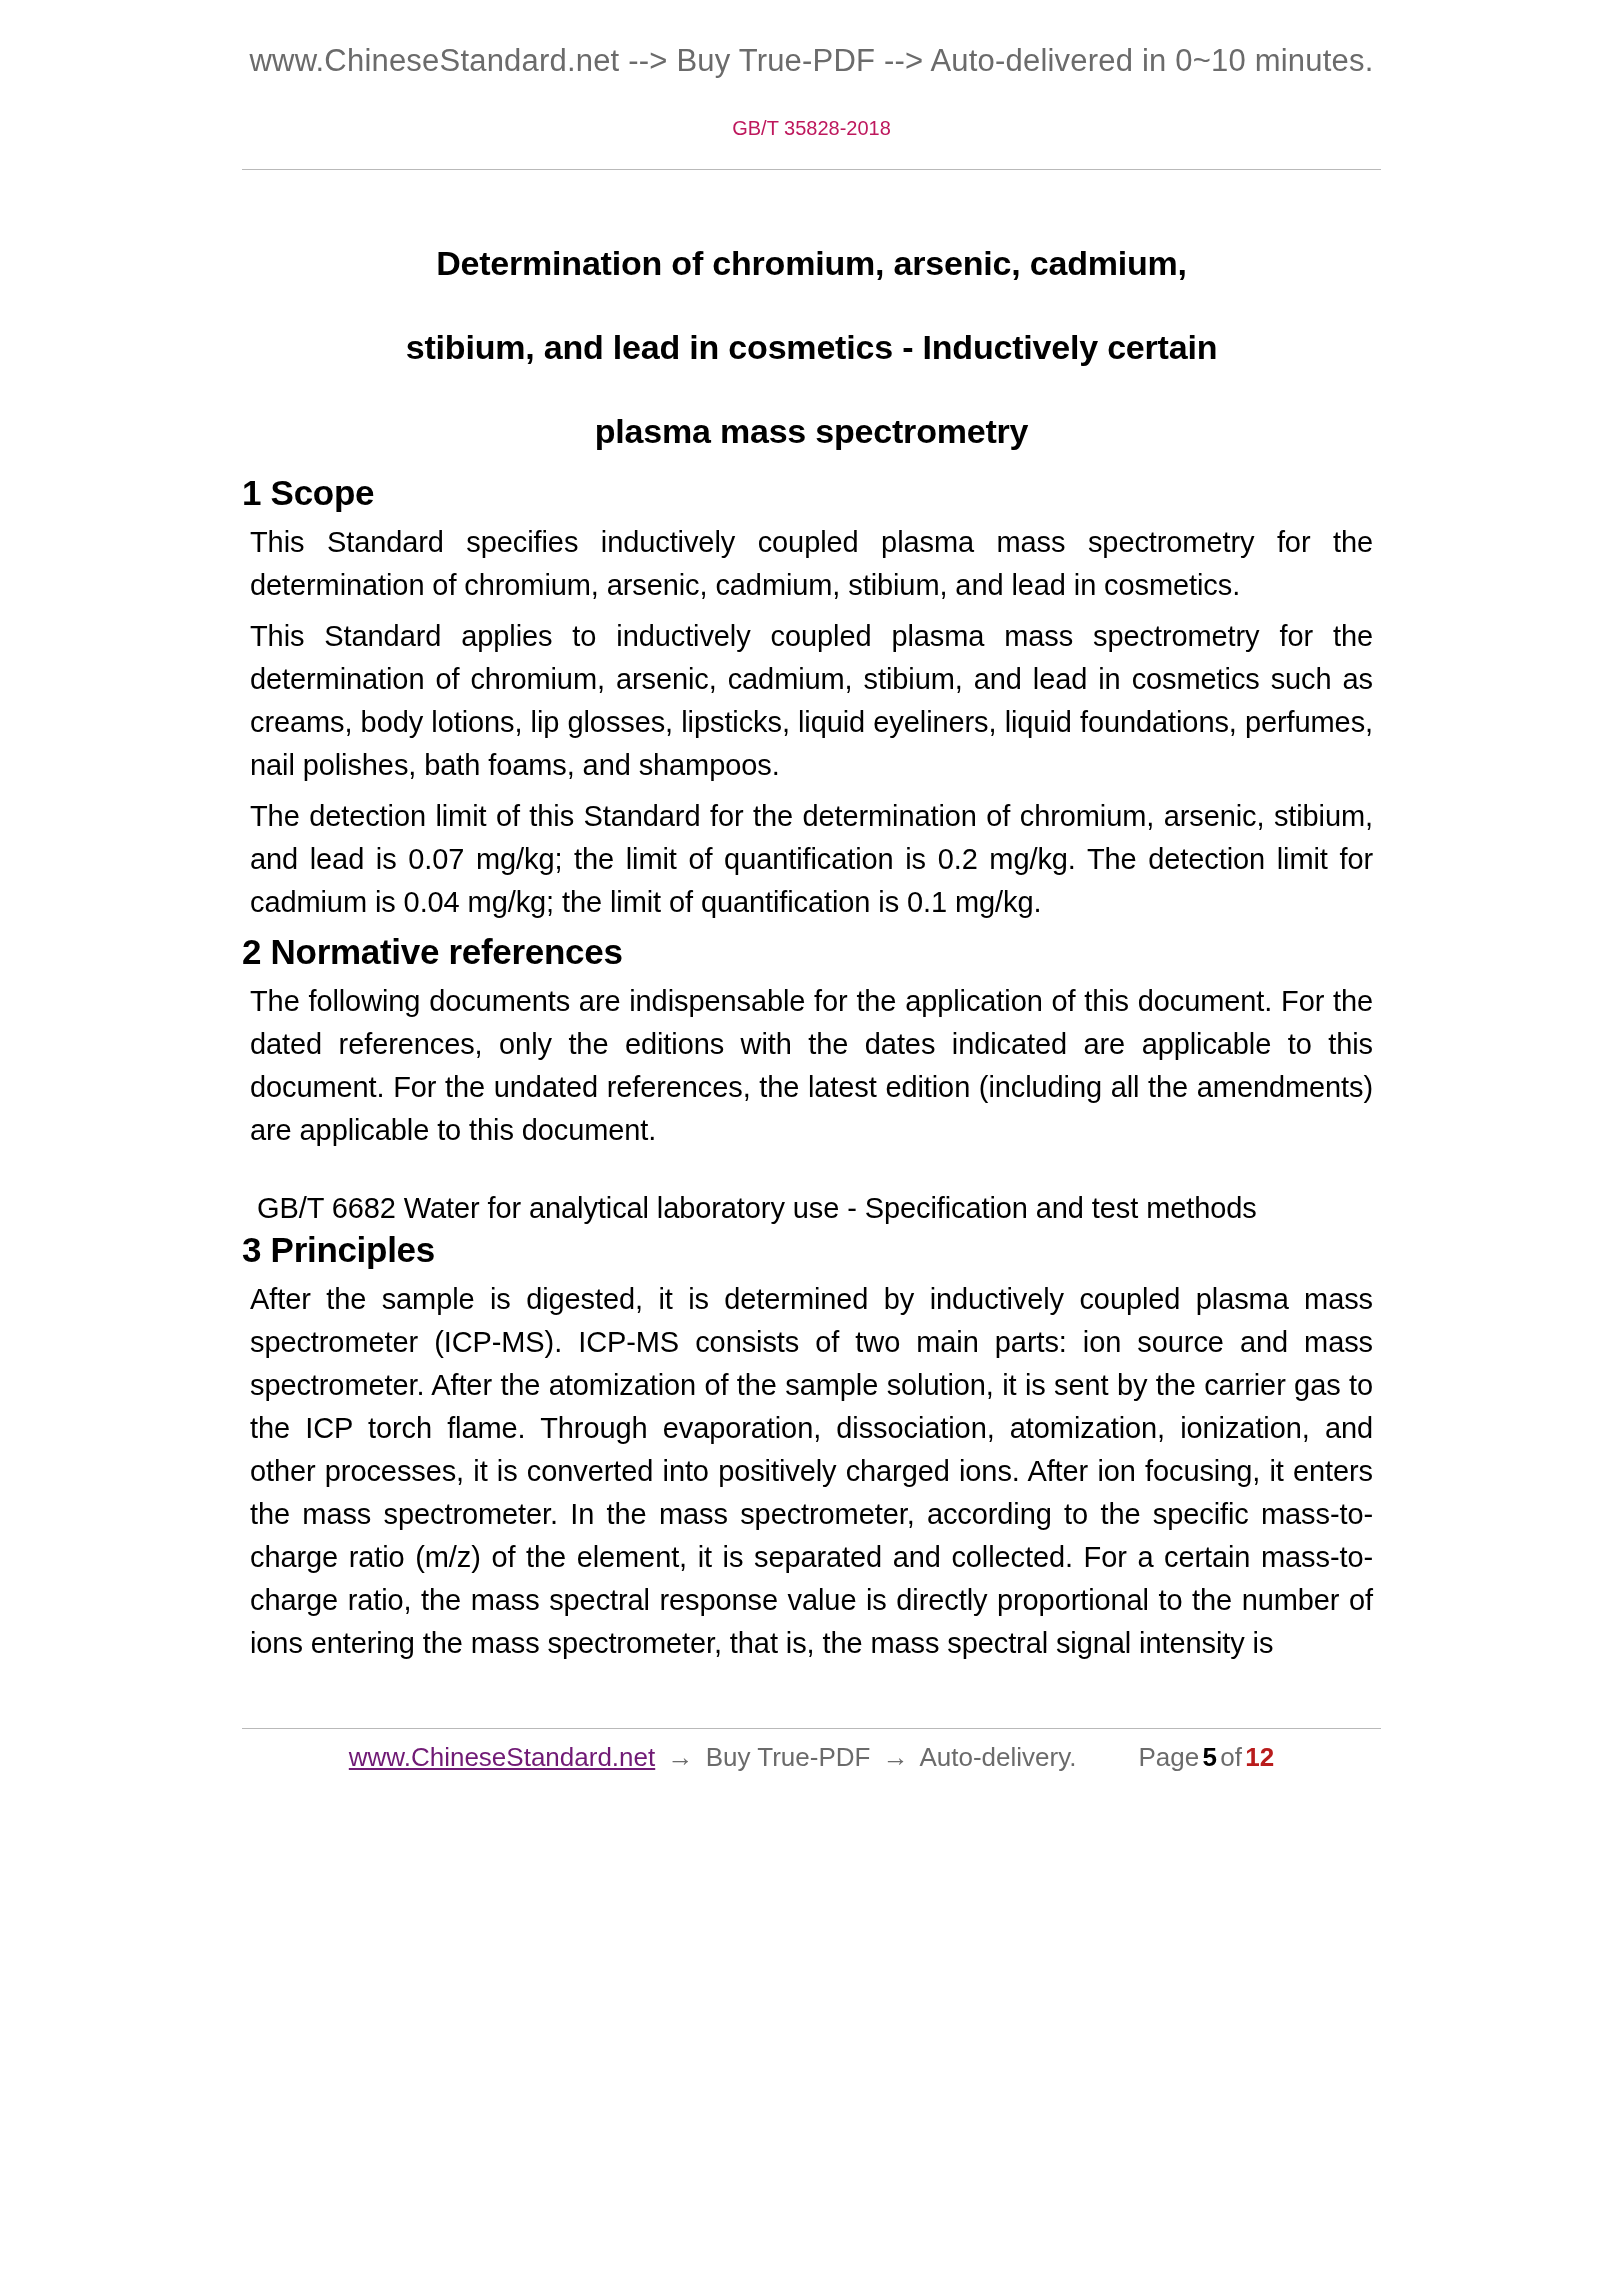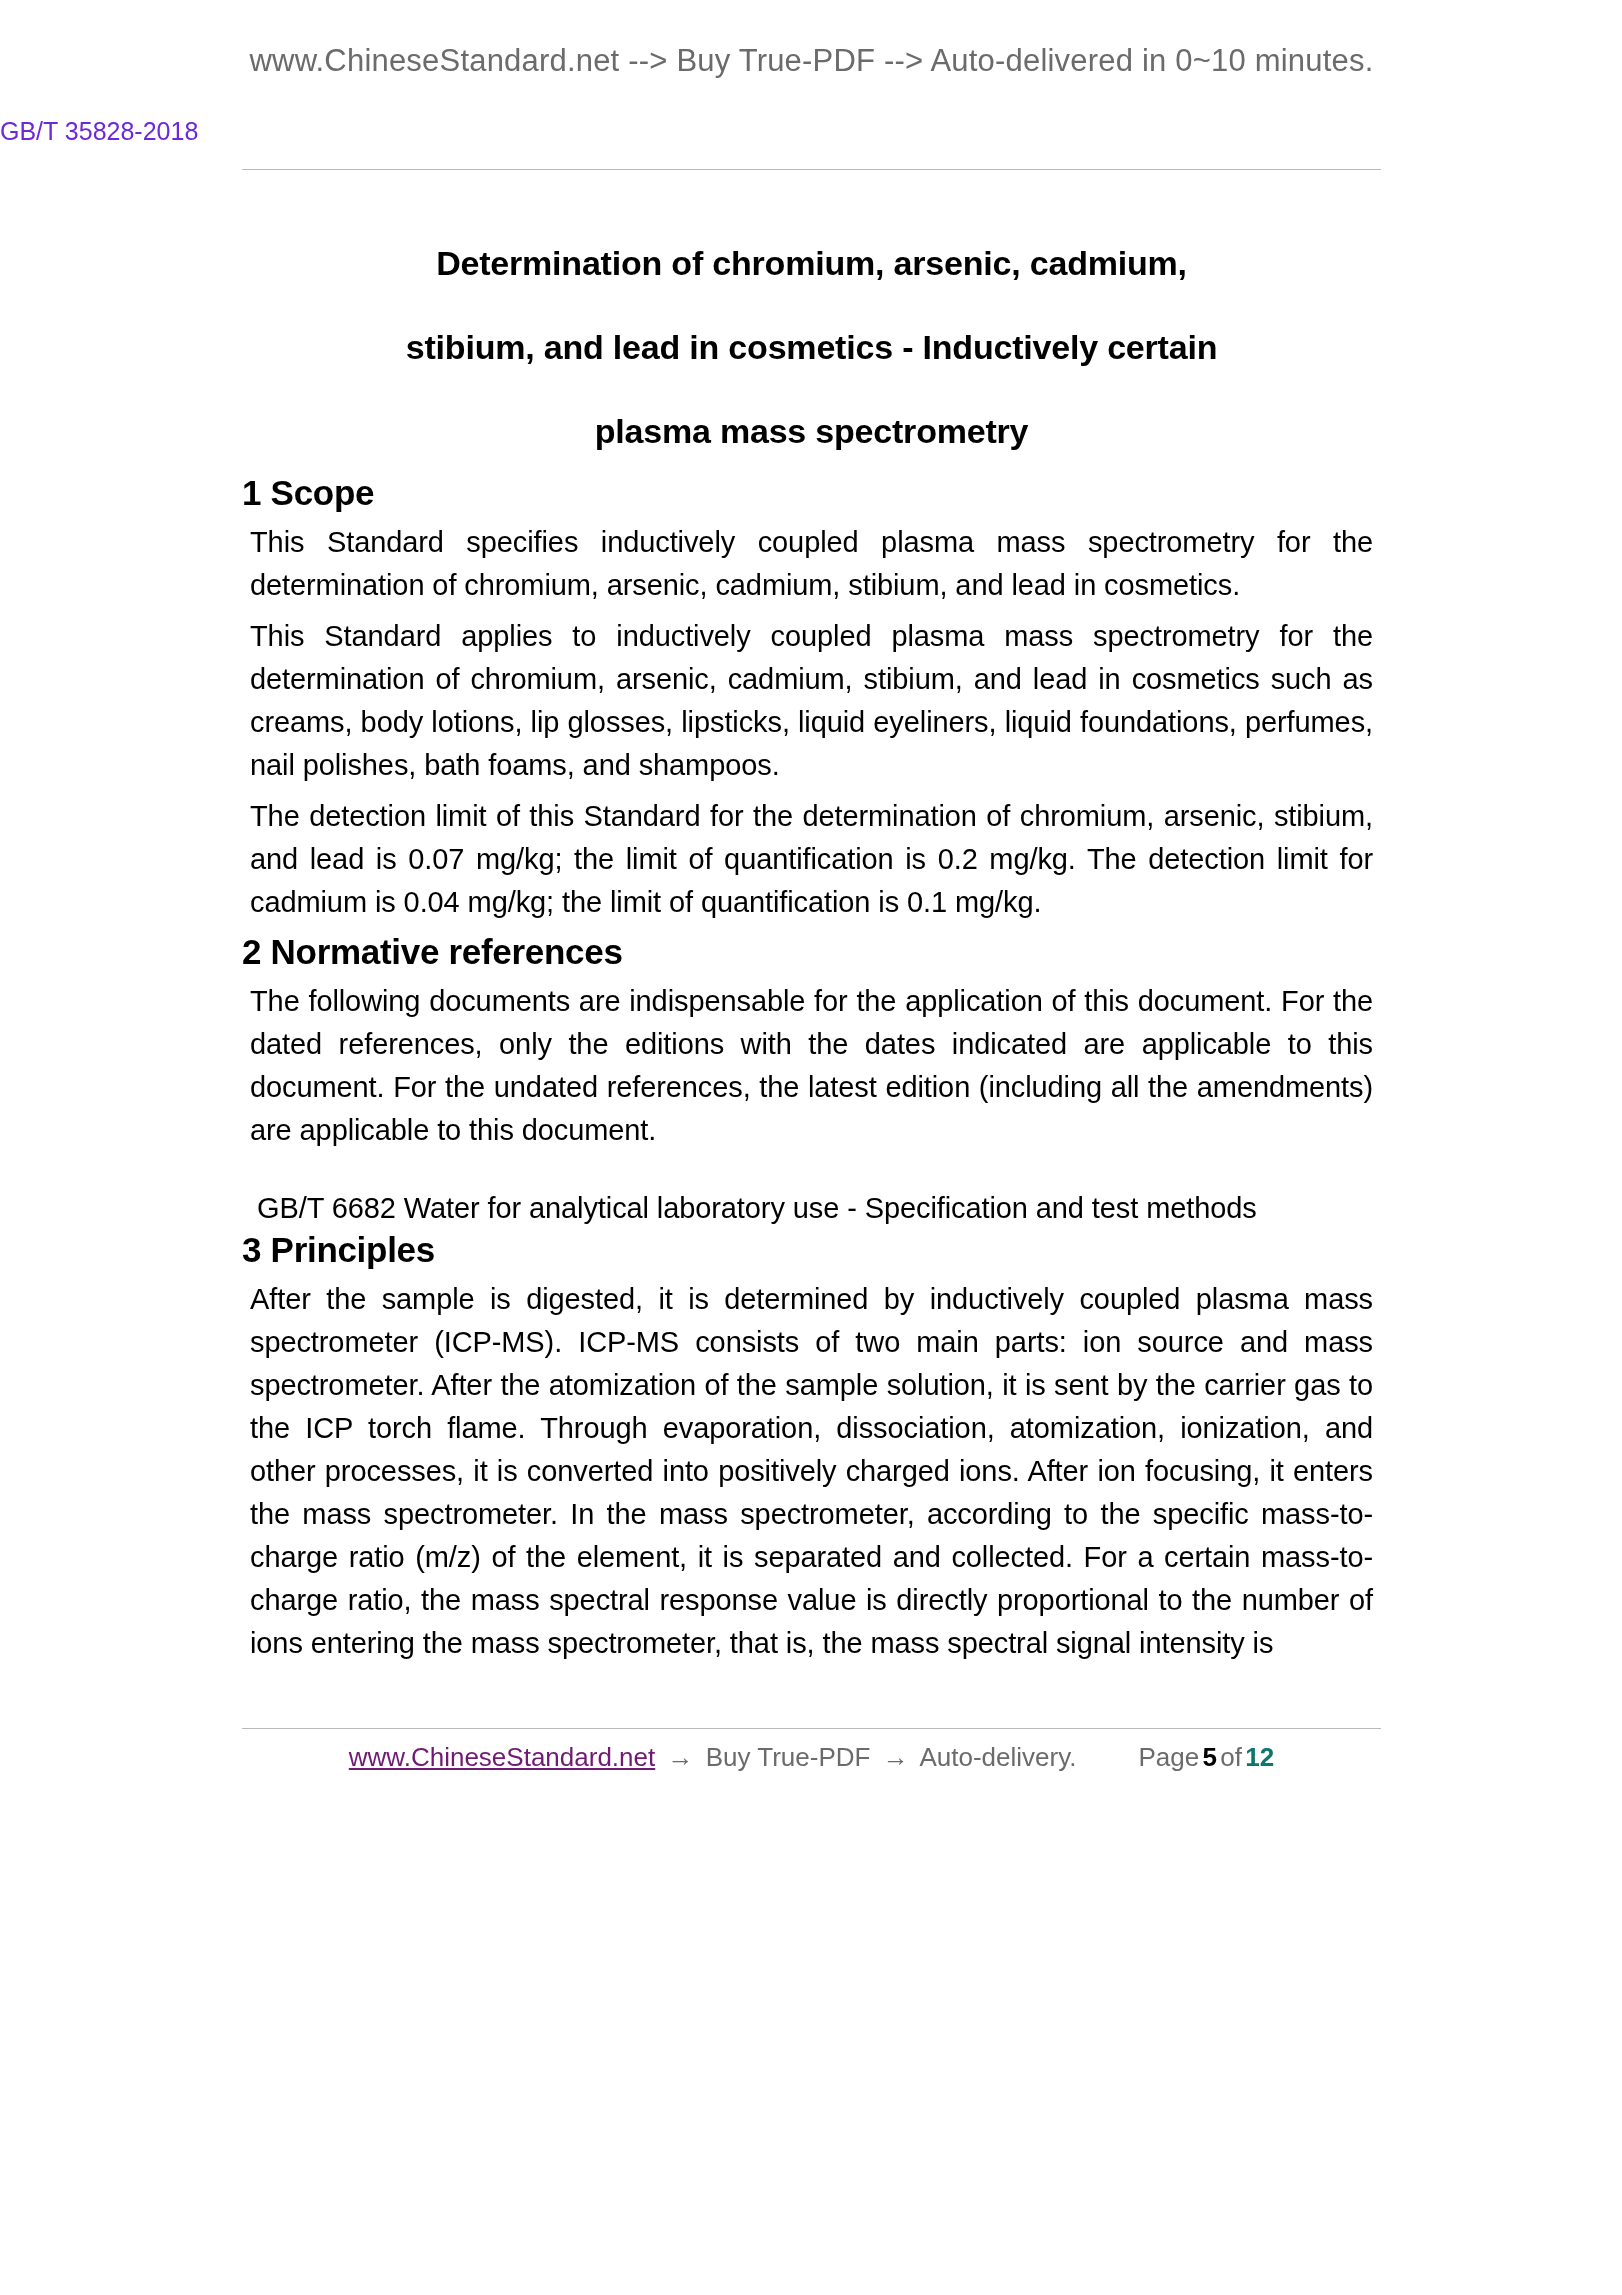--- a/index.html
+++ b/index.html
@@ -31,23 +31,23 @@
     font-size: 31px;
     color: #6b6b6b;
     letter-spacing: 0.2px;
     white-space: nowrap;
   }
   .std-code {
     position: absolute;
     top: 117px;
     left: 0;
     right: 0;
-    text-align: left;
-    font-size: 25px;
-    color: #6d28d9;
+    text-align: center;
+    font-size: 20px;
+    color: #be185d;
   }
   .header-rule {
     position: absolute;
     top: 169px;
     left: 242px;
     right: 242px;
     border-bottom: 1.7px solid #b9b9b9;
   }
   .doc-title {
     margin: 0;
@@ -115,21 +115,21 @@
   .footer-right {
     margin-left: 62px;
     color: #6b6b6b;
   }
   .footer-right .pg-num {
     color: #000000;
     font-weight: bold;
     padding: 0 3.3px;
   }
   .footer-right .pg-total {
-    color: #0f766e;
+    color: #b91c1c;
     font-weight: bold;
     padding-left: 3.3px;
   }
 </style>
 </head>
 <body>
 
 <div class="page">
 
   <div class="promo-bar">www.ChineseStandard.net --&gt; Buy True-PDF --&gt; Auto-delivered in 0~10 minutes.</div>

